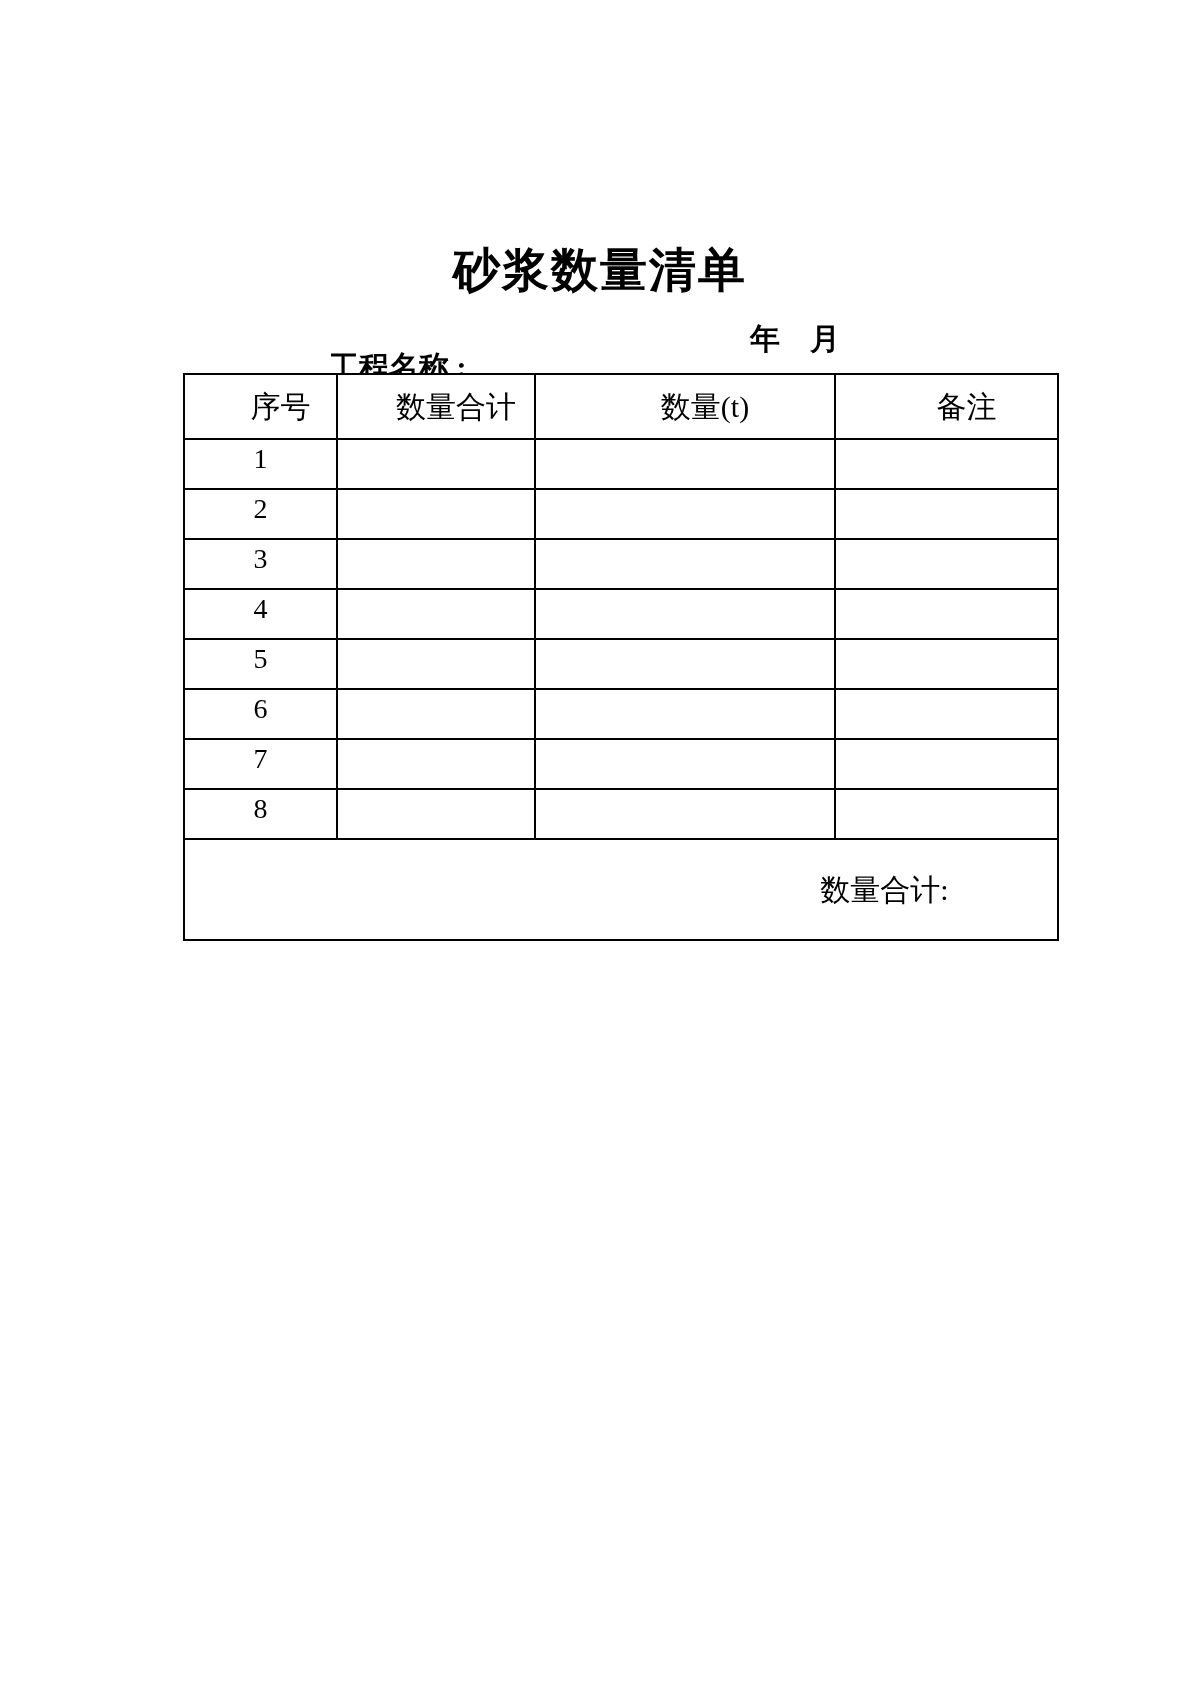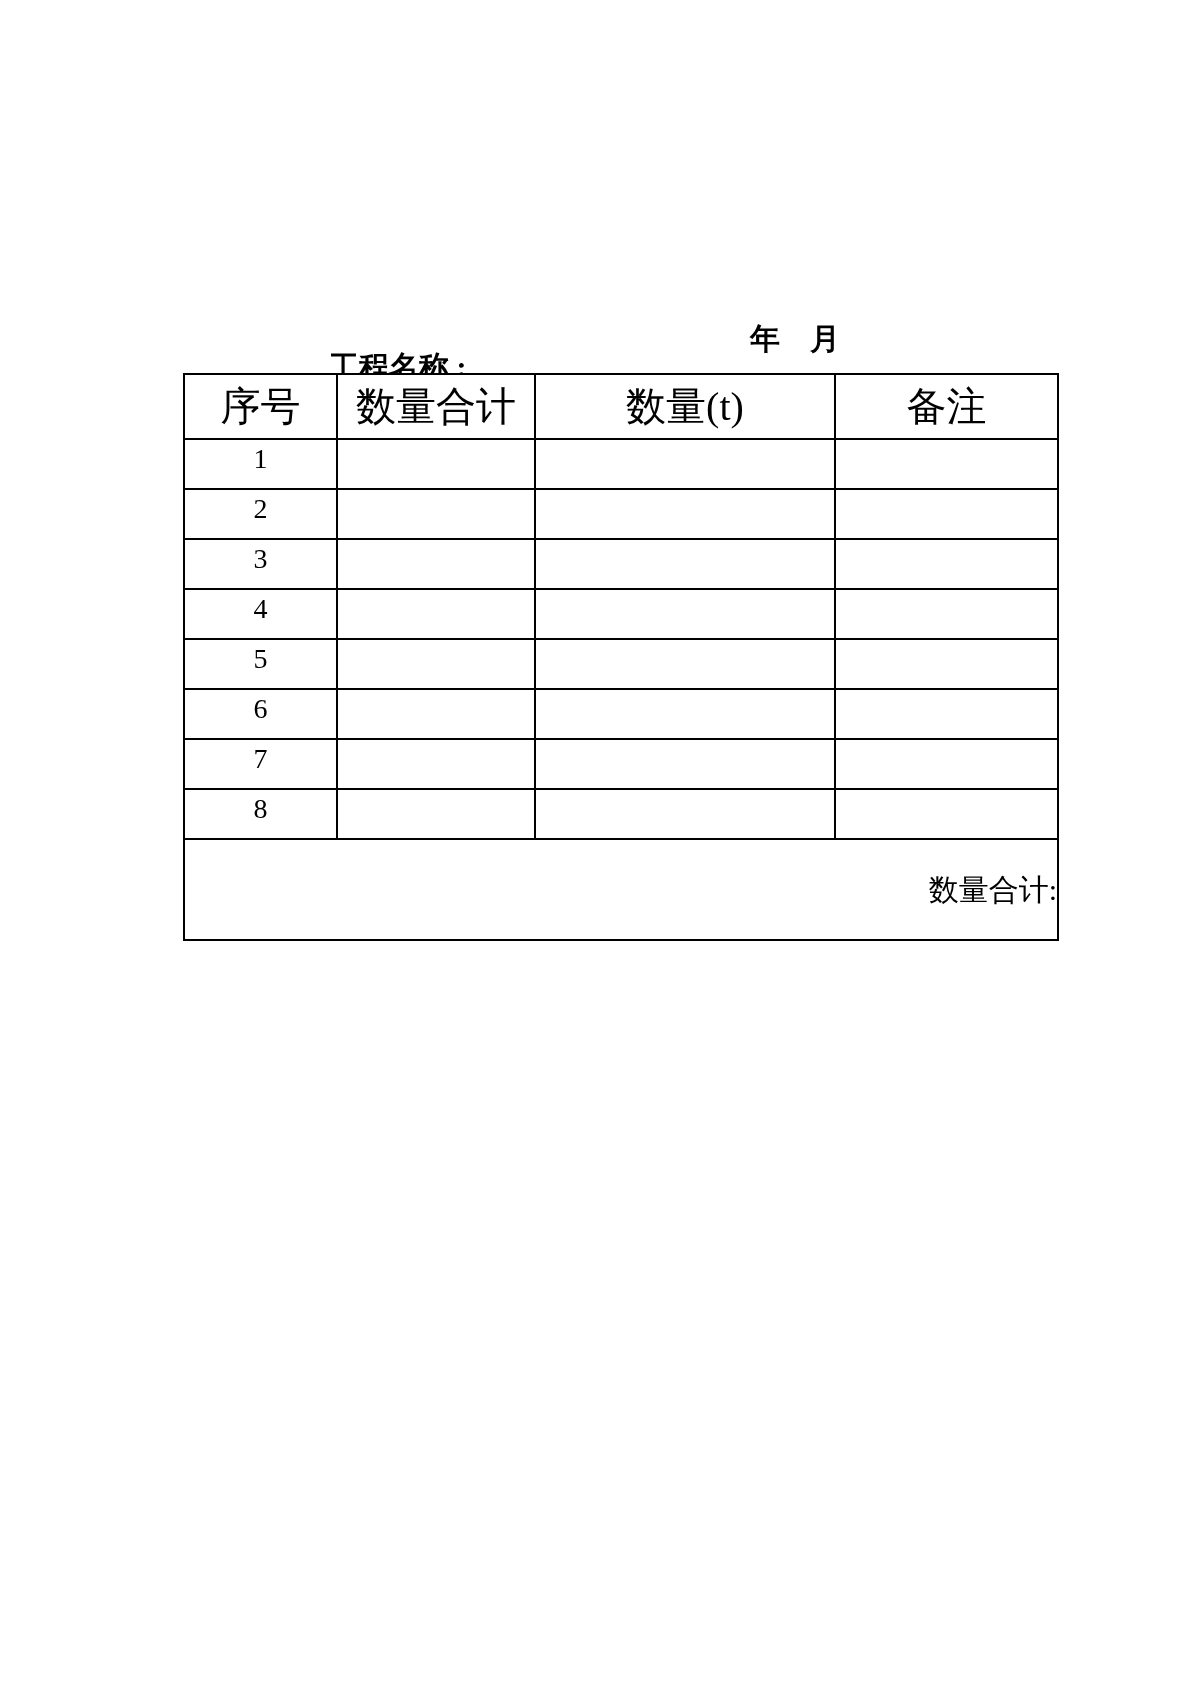--- a/index.html
+++ b/index.html
@@ -42,54 +42,56 @@
     border-collapse: collapse;
     table-layout: fixed;
   }
   .qty-table th, .qty-table td {
     border: 2px solid #000000;
     background: #ffffff;
   }
   .qty-table thead th {
     height: 65px;
     font-weight: normal;
-    font-size: 40px;
+    font-size: 30px;
     text-align: center;
     vertical-align: middle;
     line-height: 1.1;
+    padding-left: 40px;
   }
   .qty-table tbody td {
     height: 50px;
     font-size: 28px;
     vertical-align: top;
     line-height: 1.2;
   }
   .qty-table tbody td.cell-no {
     text-align: center;
     padding-top: 2px;
   }
   .qty-table tfoot td.total-cell {
     height: 65px;
     font-size: 30px;
     vertical-align: middle;
-    text-align: right;
+    text-align: center;
     padding-left: 452px;
     line-height: 1.1;
     white-space: pre;
   }
   .col-no     { width: 153px; }
   .col-date   { width: 198px; }
   .col-qty    { width: 300px; }
   .col-remark { width: 223px; }
 </style>
 </head>
 <body>
 
 <div class="page">
 
+  <div class="doc-title">砂浆数量清单</div>
 
   <span class="subtitle-label subtitle-project">工程名称 :</span>
   <span class="subtitle-label subtitle-date">年　月</span>
 
   <table class="qty-table">
     <colgroup>
       <col class="col-no">
       <col class="col-date">
       <col class="col-qty">
       <col class="col-remark">

